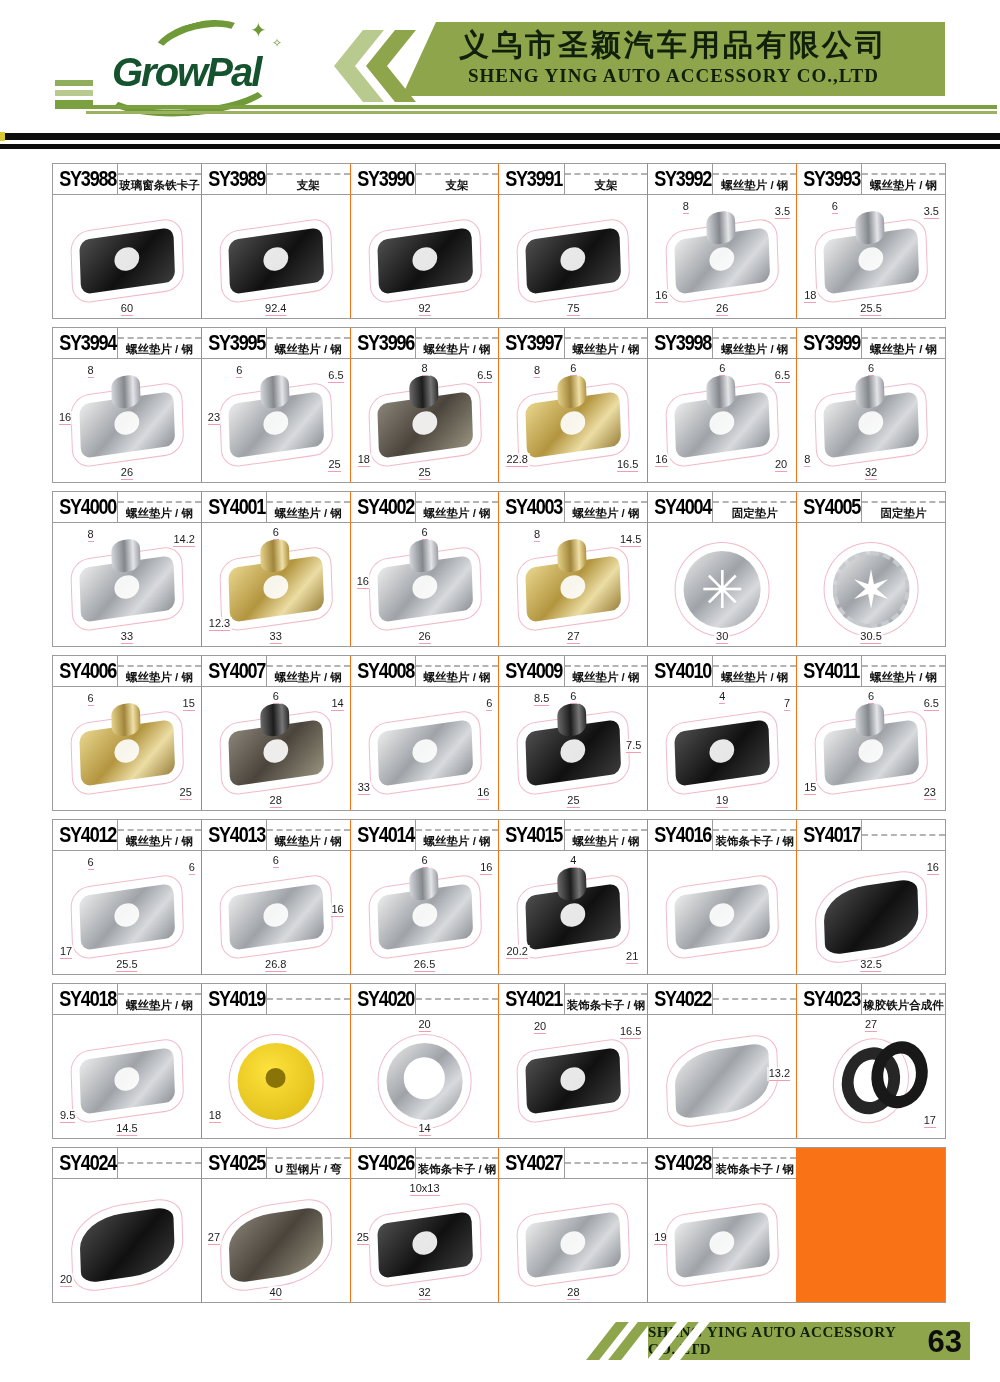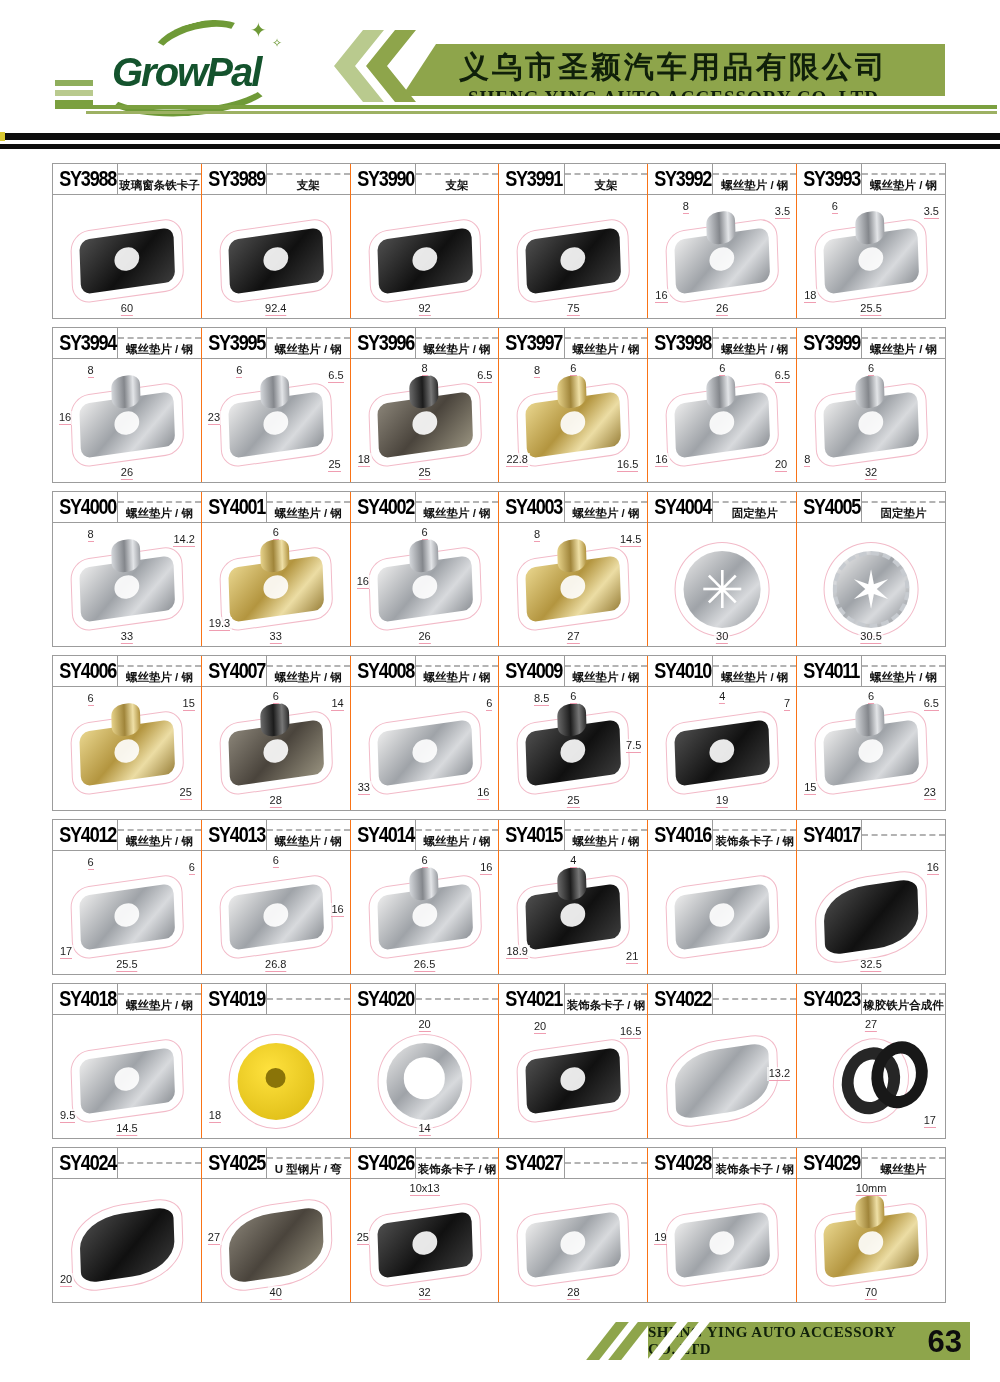--- a/index.html
+++ b/index.html
@@ -13,21 +13,21 @@
   .spark1 { position:absolute; left:158px; top:-8px; font-size:20px; color:#6f9a37; font-style:normal; }
   .spark2 { position:absolute; left:180px; top:10px; font-size:12px; color:#6f9a37; }
   .side-bars { position:absolute; left:55px; top:80px; width:38px; }
   .side-bars i { display:block; height:6px; margin-bottom:4px; }
   .bar1 { background:#8fae5c; } .bar2 { background:#b9ca8e; } .bar3 { background:#7ba03f; }
 
   .chev { position:absolute; top:30px; width:50px; height:72px; clip-path:polygon(58% 0,100% 0,42% 50%,100% 100%,58% 100%,0 50%); }
   .chev-1 { left:334px; background:#b9ca8e; }
   .chev-2 { left:366px; background:#8ea54b; }
 
-  .banner { position:absolute; left:402px; top:44px; width:543px; height:52px; background:#8ea54b; clip-path:polygon(34px 0,100% 0,100% 100%,0 100%); text-align:center; color:#10200a; padding-top:3px; }
+  .banner { position:absolute; left:402px; top:22px; width:543px; height:74px; background:#8ea54b; clip-path:polygon(34px 0,100% 0,100% 100%,0 100%); text-align:center; color:#10200a; padding-top:3px; }
   .banner-cn { font-size:30px; font-weight:bold; letter-spacing:3px; line-height:40px; }
   .banner-en { font-size:19px; font-weight:bold; font-family:"Liberation Serif", serif; letter-spacing:1px; }
 
   .hr1 { position:absolute; left:55px; top:105px; width:942px; height:4px; background:#7ba03f; }
   .hr2 { position:absolute; left:86px; top:111px; width:911px; height:3px; background:#9db163; }
   .blk1 { position:absolute; left:0; top:133px; width:1000px; height:7px; background:#0d0d0d; }
   .blk2 { position:absolute; left:0; top:144px; width:1000px; height:5px; background:#0d0d0d; }
   .ychip { position:absolute; left:0; top:132px; width:5px; height:9px; background:#d8c832; z-index:2; }
 
   
@@ -363,21 +363,21 @@
             <span>SY4001</span>
           </div>
           <div class="desc">
             <span class="dash"></span>
             <span class="txt">螺丝垫片 / 钢</span>
           </div>
         </div>
         <div class="photo">
           <div class="part v-gold nut"></div>
           <span class="dim p-t">6</span>
-          <span class="dim p-bl">19.3</span>
+          <span class="dim p-bl">12.3</span>
           <span class="dim p-b">33</span>
         </div>
       </div>
       <div class="cell">
         <div class="cellhead">
           <div class="sku">
             <span>SY4002</span>
           </div>
           <div class="desc">
             <span class="dash"></span>
@@ -604,21 +604,21 @@
             <span>SY4015</span>
           </div>
           <div class="desc">
             <span class="dash"></span>
             <span class="txt">螺丝垫片 / 钢</span>
           </div>
         </div>
         <div class="photo">
           <div class="part v-black nut"></div>
           <span class="dim p-t">4</span>
-          <span class="dim p-bl">18.9</span>
+          <span class="dim p-bl">20.2</span>
           <span class="dim p-br">21</span>
         </div>
       </div>
       <div class="cell">
         <div class="cellhead">
           <div class="sku">
             <span>SY4016</span>
           </div>
           <div class="desc">
             <span class="dash"></span>
@@ -812,36 +812,20 @@
             <span>SY4028</span>
           </div>
           <div class="desc">
             <span class="dash"></span>
             <span class="txt">装饰条卡子 / 钢</span>
           </div>
         </div>
         <div class="photo">
           <div class="part v-silver"></div>
           <span class="dim p-l">19</span>
-        </div>
-      </div>
-      <div class="cell">
-        <div class="cellhead">
-          <div class="sku">
-            <span>SY4029</span>
-          </div>
-          <div class="desc">
-            <span class="dash"></span>
-            <span class="txt">螺丝垫片</span>
-          </div>
-        </div>
-        <div class="photo">
-          <div class="part v-gold nut"></div>
-          <span class="dim p-t">10mm</span>
-          <span class="dim p-b">70</span>
         </div>
       </div>
     </div>
   </div>
 
 <div class="fstripe fs1"></div>
 <div class="fstripe fs2"></div>
 <div class="wstripe ws1"></div>
 <div class="wstripe ws2"></div>
 <div class="footer-bar">

